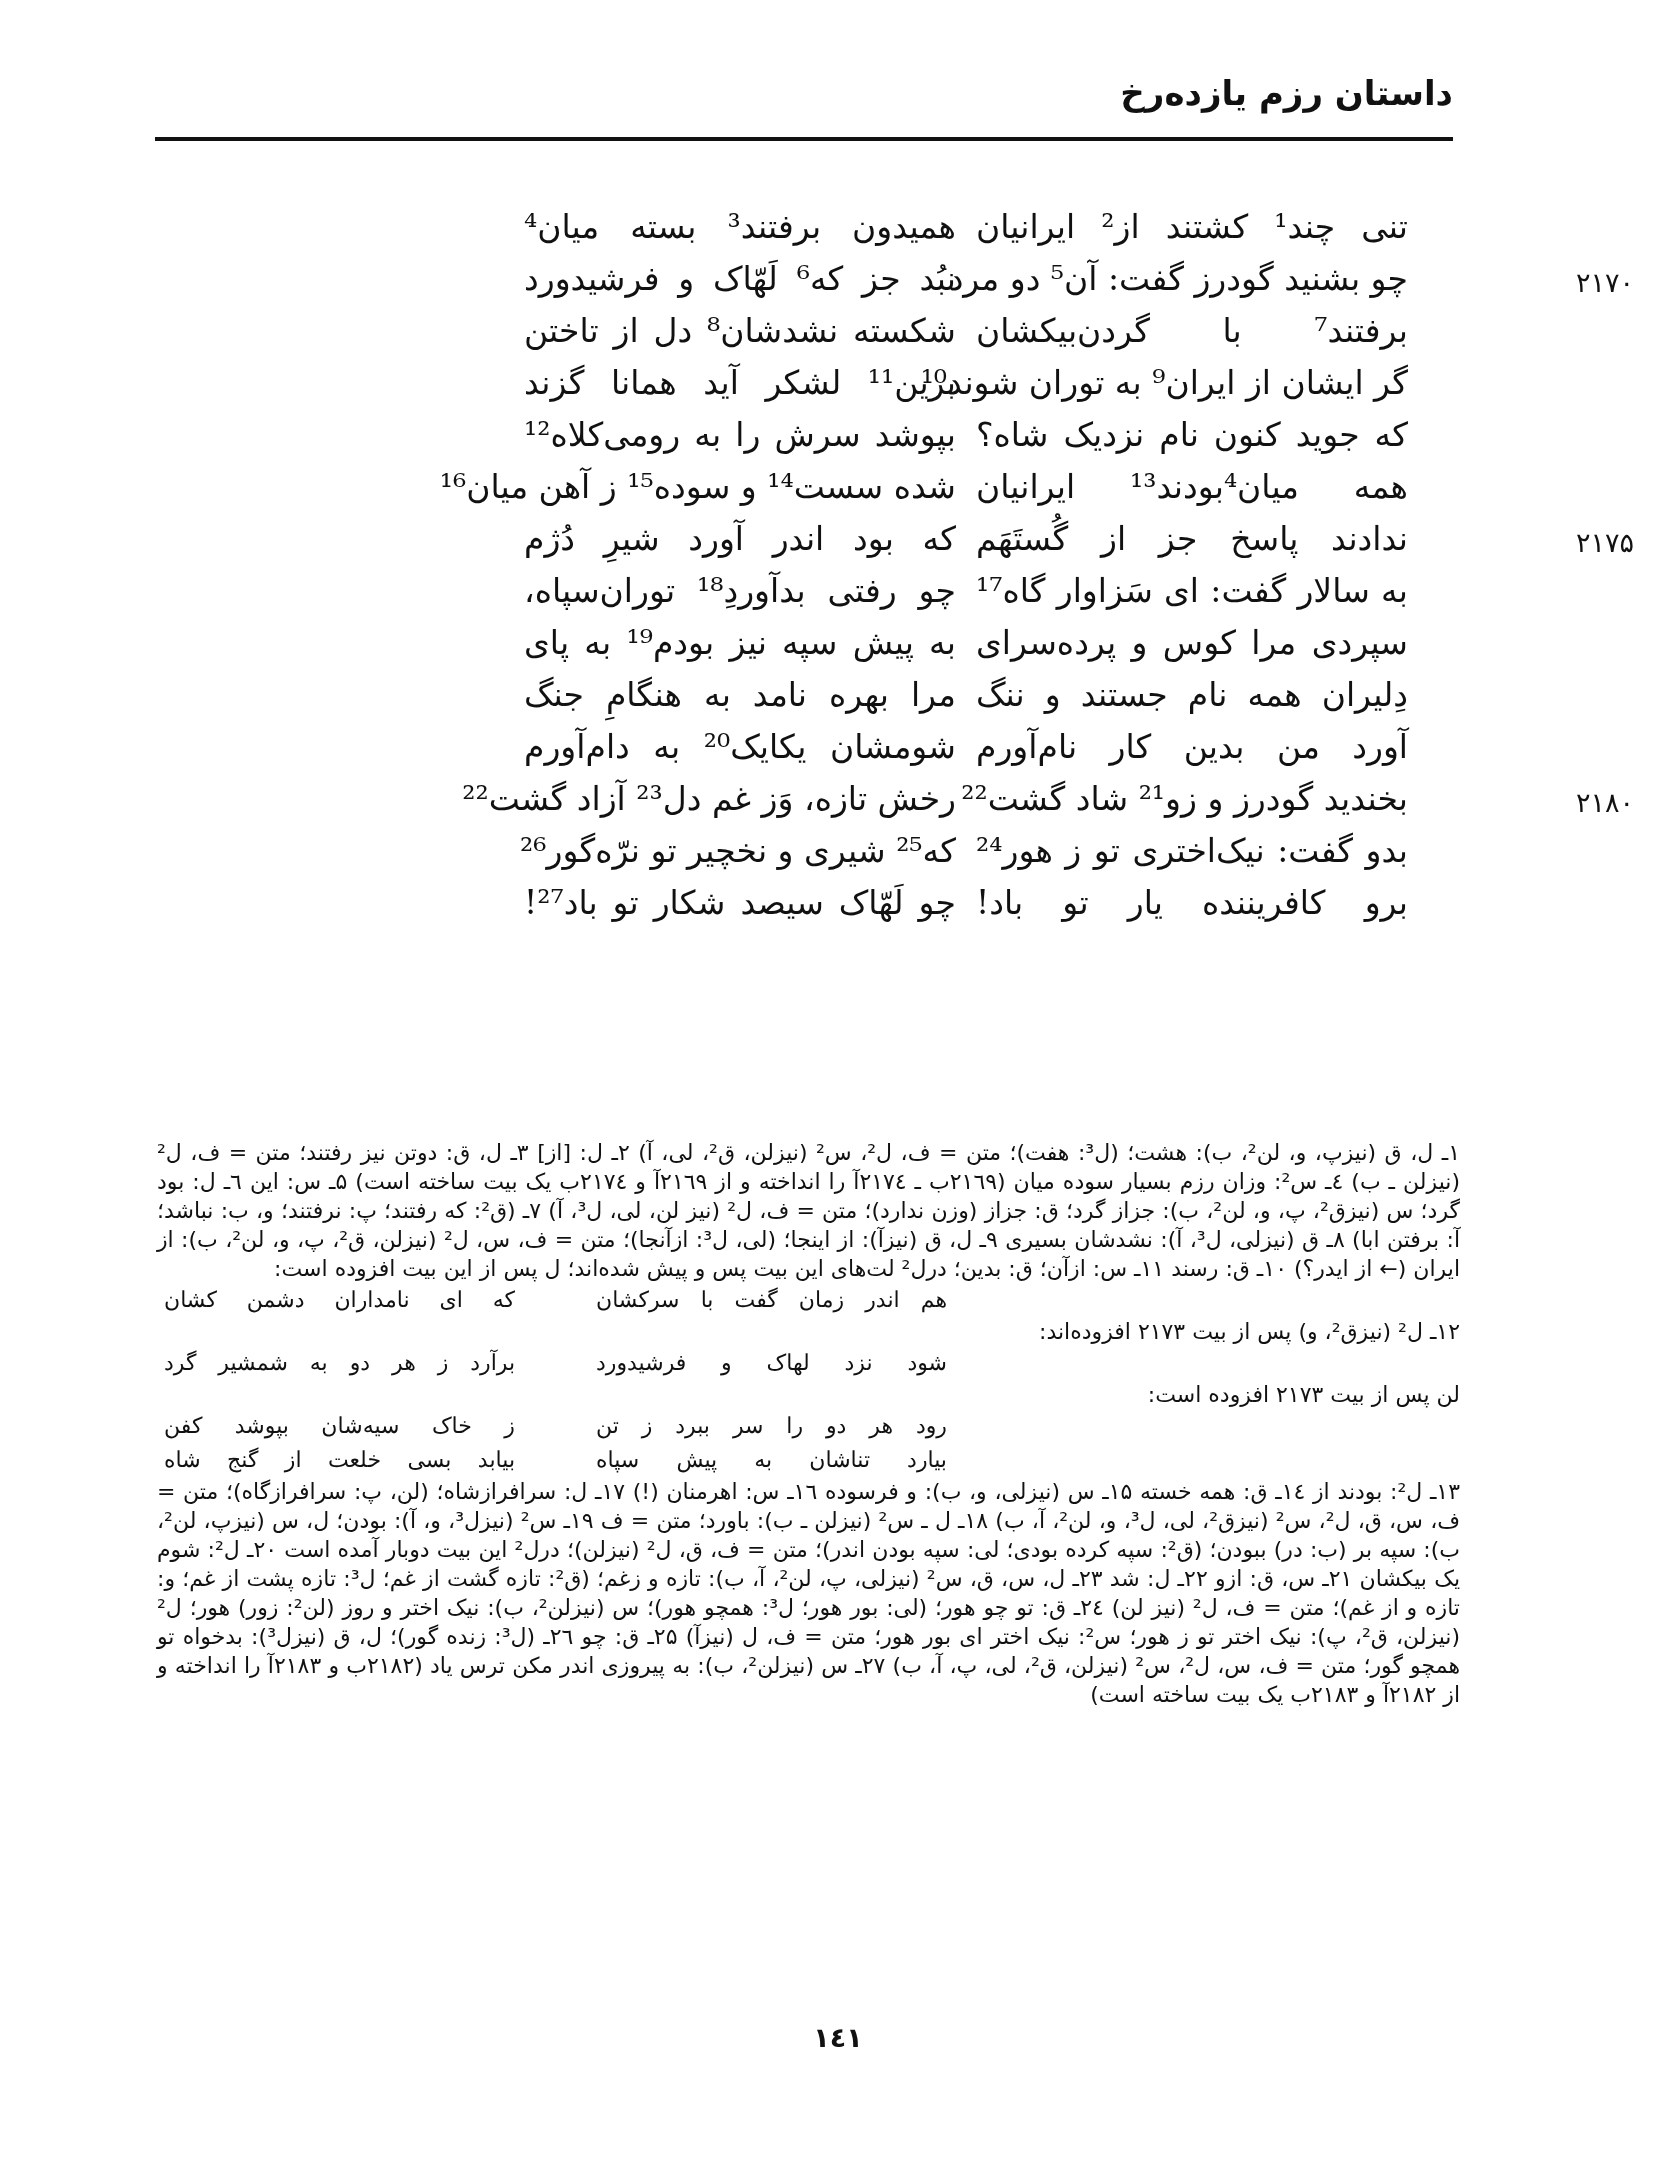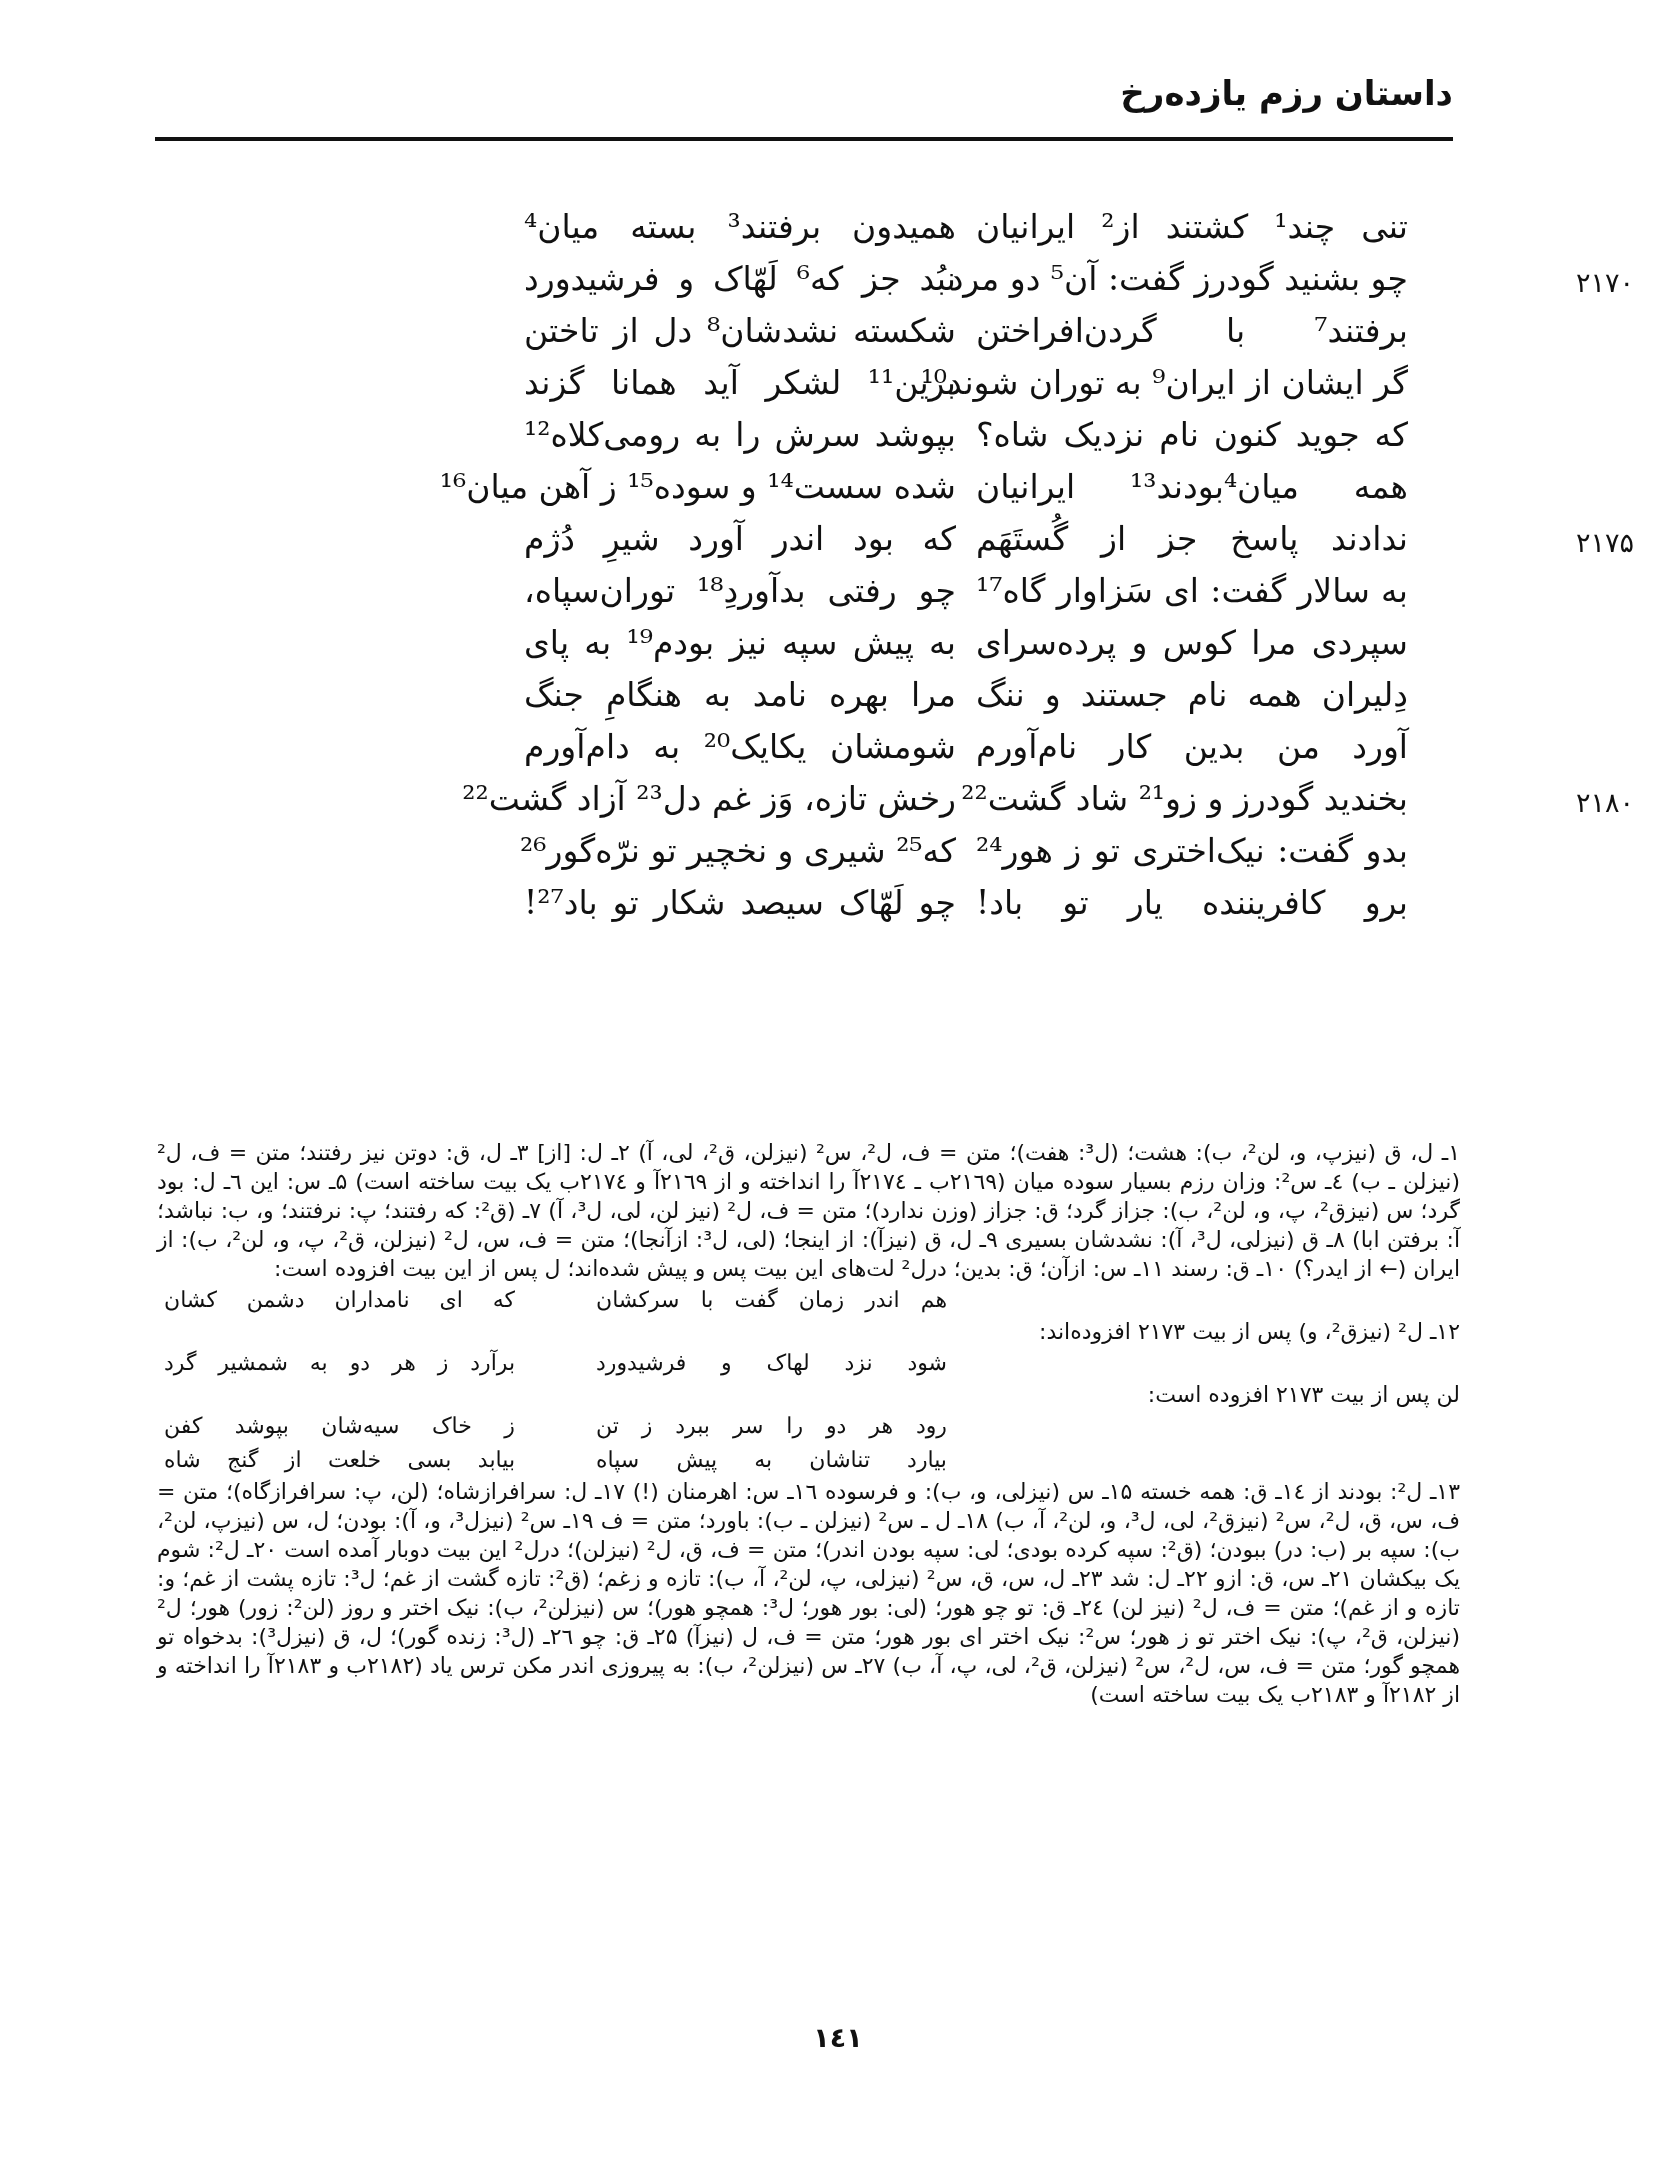--- a/index.html
+++ b/index.html
@@ -77,21 +77,21 @@
       <span class="hemistich first">تنی چند¹ کشتند از² ایرانیان</span>
       <span class="hemistich second">همیدون برفتند³ بسته میان⁴</span>
     </div>
     <div class="couplet">
       <span class="line-no">۲۱۷۰</span>
       <span class="hemistich first">چو بشنید گودرز گفت: آن⁵ دو مرد</span>
       <span class="hemistich second">نبُد جز که⁶ لَهّاک و فرشیدورد</span>
     </div>
     <div class="couplet">
       <span class="line-no"></span>
-      <span class="hemistich first">برفتند⁷ با گردن‌افراختن</span>
+      <span class="hemistich first">برفتند⁷ با گردن‌بیکشان</span>
       <span class="hemistich second">شکسته نشدشان⁸ دل از تاختن</span>
     </div>
     <div class="couplet">
       <span class="line-no"></span>
       <span class="hemistich first">گر ایشان از ایران⁹ به توران شوند¹⁰</span>
       <span class="hemistich second">برین¹¹ لشکر آید همانا گزند</span>
     </div>
     <div class="couplet">
       <span class="line-no"></span>
       <span class="hemistich first">که جوید کنون نام نزدیک شاه؟</span>

